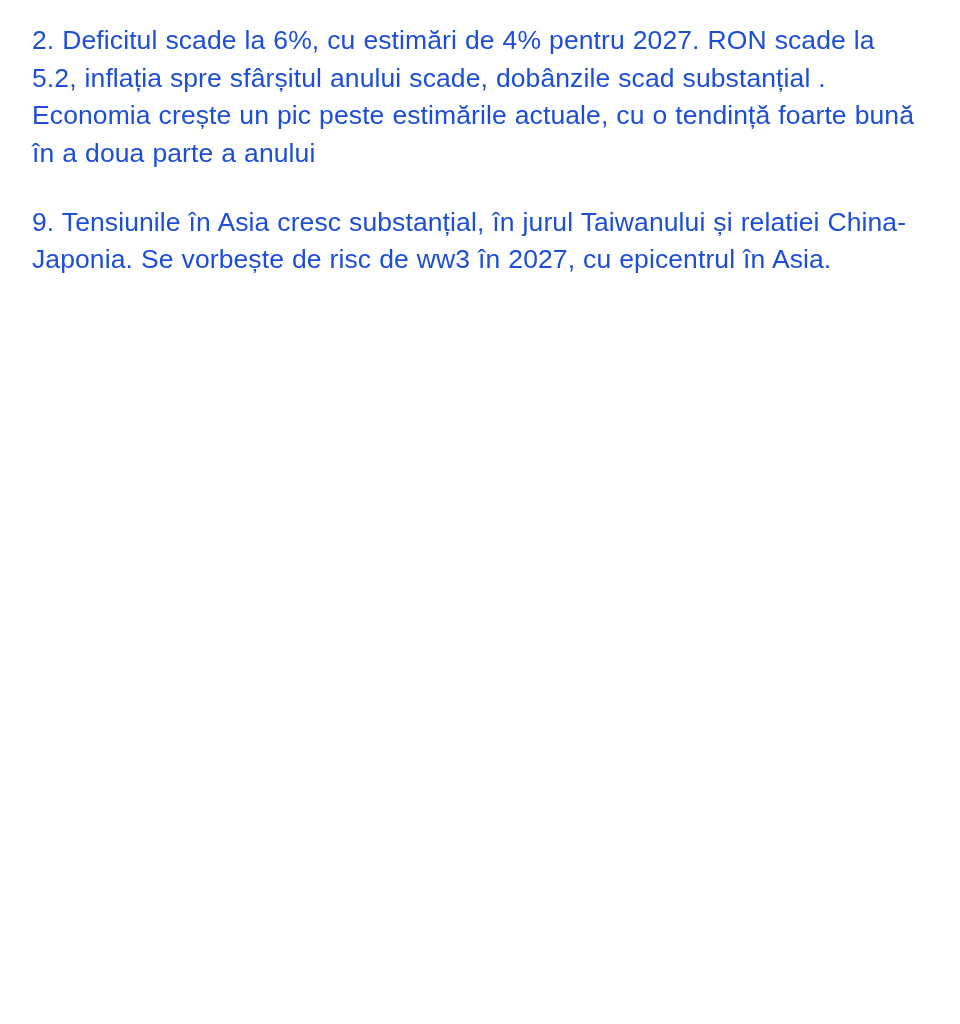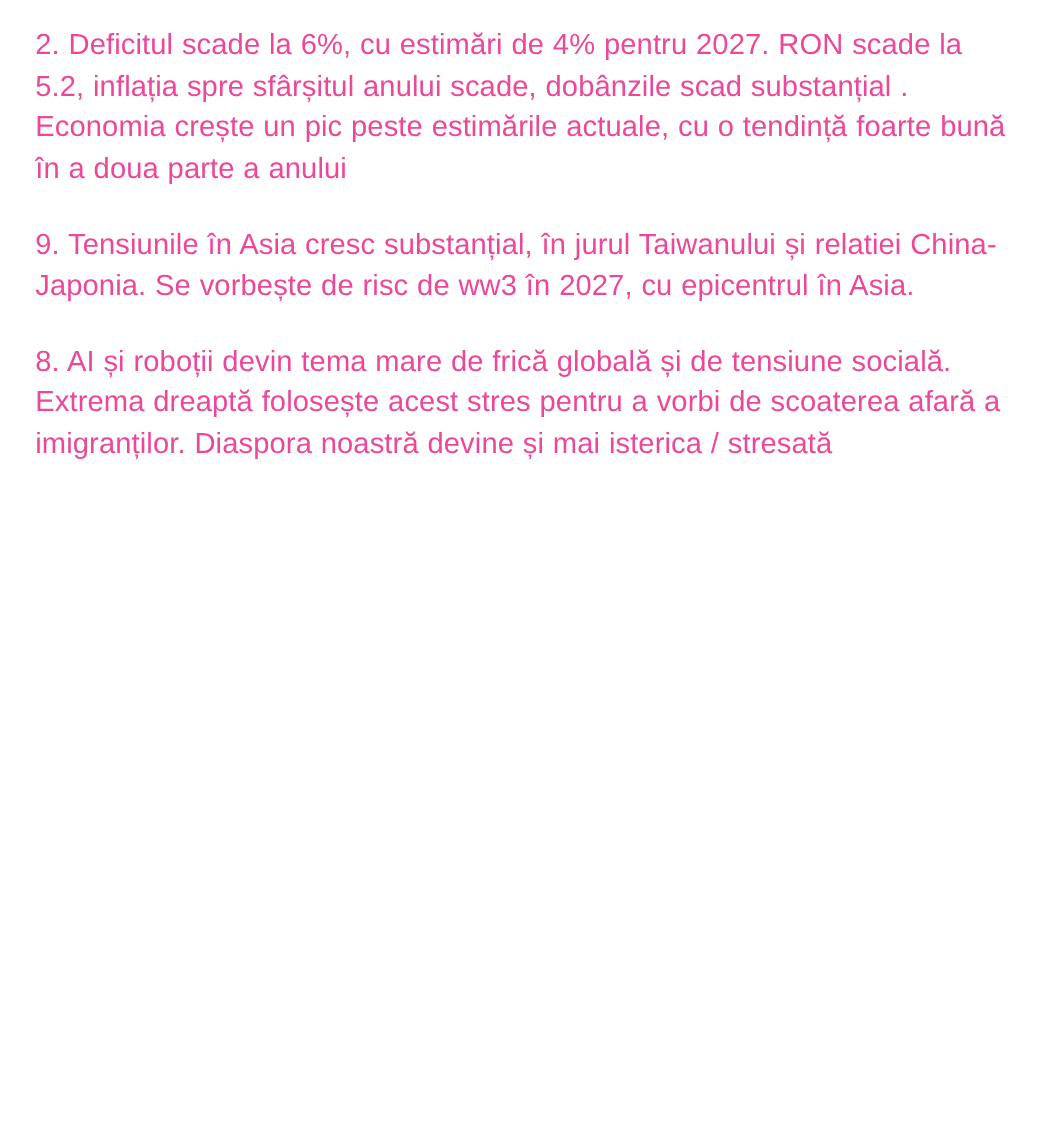--- a/index.html
+++ b/index.html
@@ -18,29 +18,28 @@
     width: 960px;
     min-height: 1024px;
     padding: 22px 38px 18px 32px;
     background: #ffffff;
   }
   .para {
     font-size: 26.5px;
     line-height: 1.42;
     letter-spacing: 0.1px;
     margin: 0 0 31px 0;
-    color: #ec4899;
+    color: #1d4ed8;
     font-weight: 400;
     text-align: left;
     word-spacing: 0.5px;
   }
   .para:last-child {
     margin-bottom: 0;
   }
 </style>
 </head>
 <body>
 
 <div class="page">
   <p class="para">2. Deficitul scade la 6%, cu estimări de 4% pentru 2027. RON scade la 5.2, inflația spre sfârșitul anului scade, dobânzile scad substanțial . Economia crește un pic peste estimările actuale, cu o tendință foarte bună în a doua parte a anului</p>
   <p class="para">9. Tensiunile în Asia cresc substanțial, în jurul Taiwanului și relatiei China-Japonia. Se vorbește de risc de ww3 în 2027, cu epicentrul în Asia.</p>
-  <p class="para">8. AI și roboții devin tema mare de frică globală și de tensiune socială. Extrema dreaptă folosește acest stres pentru a vorbi de scoaterea afară a imigranților. Diaspora noastră devine și mai isterica / stresată</p>
 </div>
 
 </body></html>

